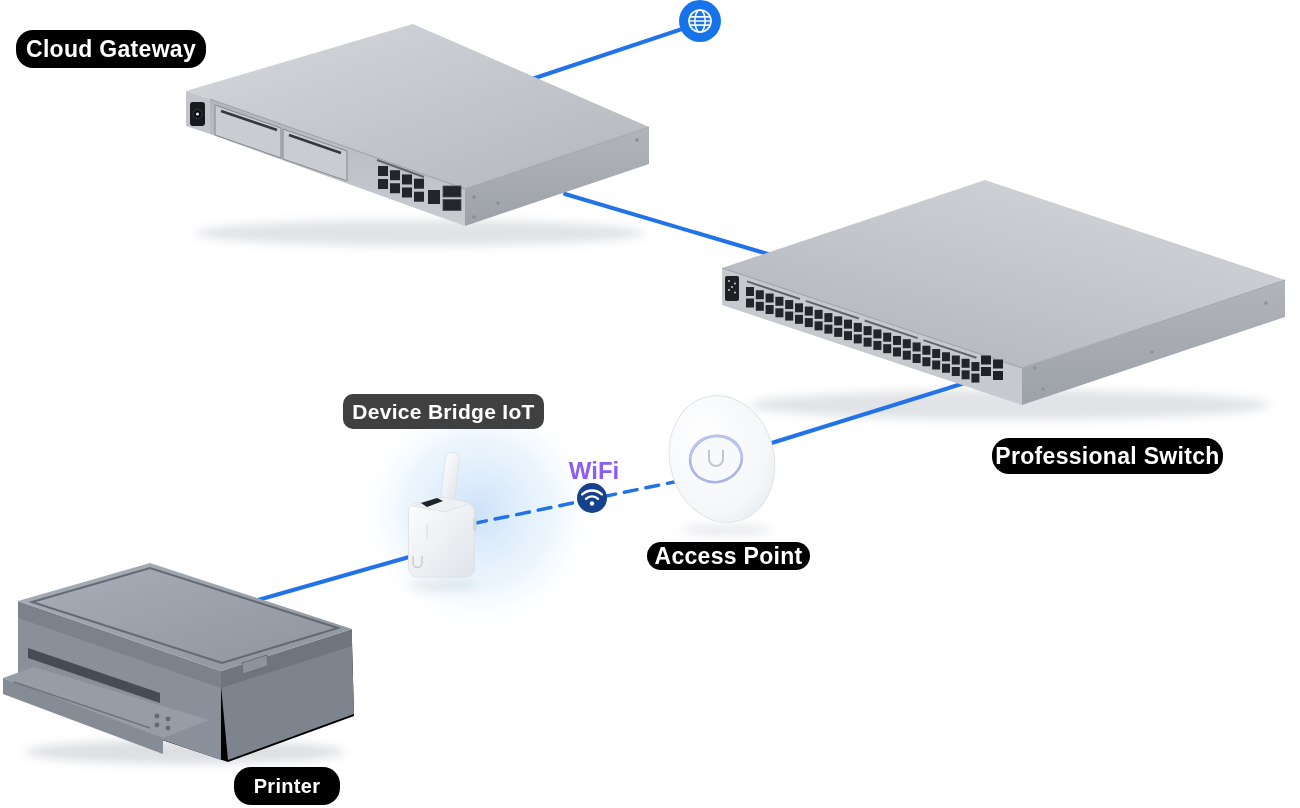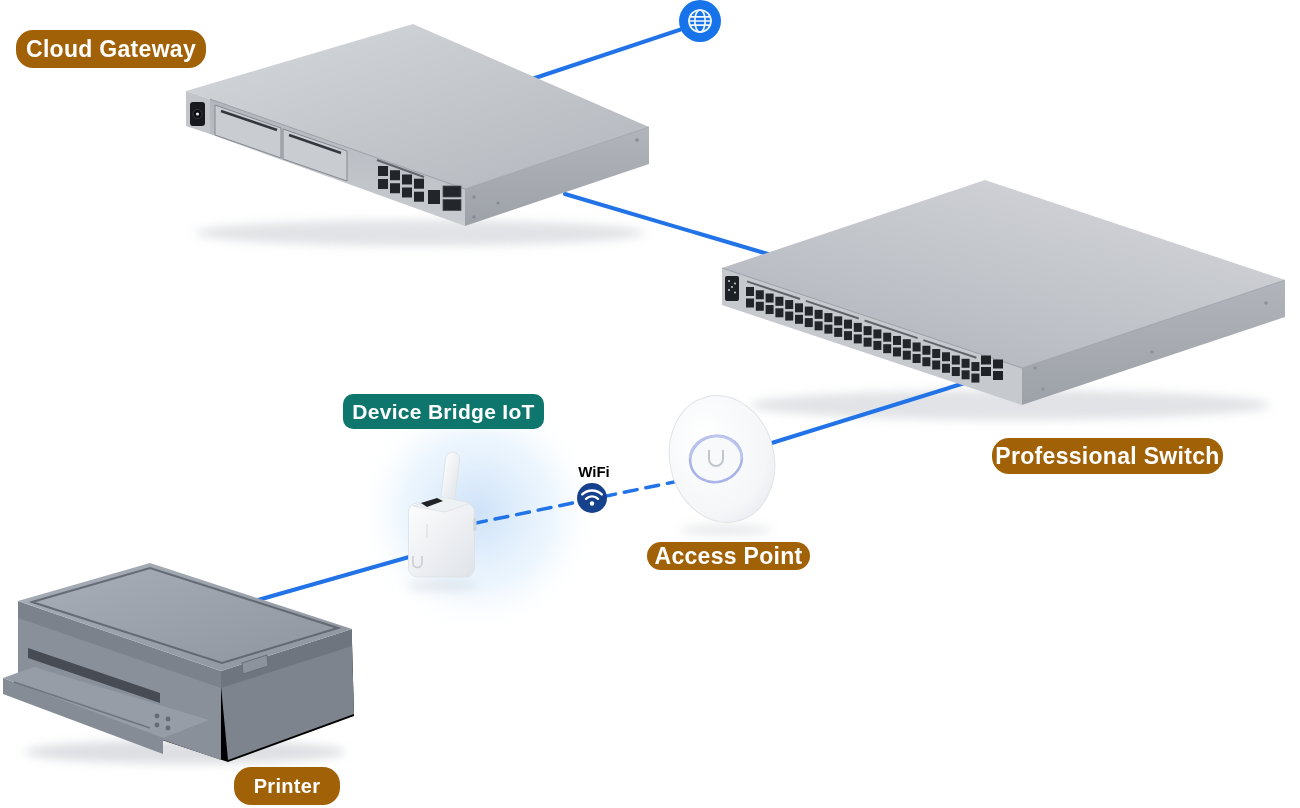--- a/index.html
+++ b/index.html
@@ -2,25 +2,25 @@
 <html><head>
 <meta charset="utf-8">
 <style>
   html,body{margin:0;padding:0;background:#ffffff;}
   #stage{position:relative;width:1300px;height:808px;overflow:hidden;background:#ffffff;
          font-family:"Liberation Sans",sans-serif;}
   #scene{position:absolute;left:0;top:0;width:1300px;height:808px;}
   .badge{position:absolute;display:flex;align-items:center;justify-content:center;
          color:#ffffff;font-weight:600;border-radius:8px;letter-spacing:.3px;
          font-family:"Liberation Sans",sans-serif;}
-  .badge-gray{background:#a16207;border-radius:17px;}
-  .badge-blue{background:#0f766e;font-weight:700;border-radius:10px;}
+  .badge-gray{background:#000000;border-radius:17px;}
+  .badge-blue{background:#404040;font-weight:700;border-radius:10px;}
   .wifi-label{position:absolute;left:566px;top:458px;width:56px;height:26px;
          display:flex;align-items:center;justify-content:center;
-         color:#000000;font-weight:700;font-size:15px;}
+         color:#8b5cf6;font-weight:700;font-size:24px;}
   .wire{stroke:#2273e8;stroke-width:4;stroke-linecap:round;}
   .wireless{stroke:#2273e8;stroke-width:3.5;stroke-dasharray:13 9;stroke-linecap:round;}
   #lbl-cloud-gateway{left:16px;top:30px;width:190px;height:38px;font-size:23px;}
   #lbl-switch{left:992px;top:438px;width:231px;height:36px;font-size:23px;}
   #lbl-bridge{left:343px;top:394px;width:201px;height:35px;font-size:21px;}
   #lbl-ap{left:647px;top:542px;width:163px;height:28px;font-size:23px;}
   #lbl-printer{left:234px;top:767px;width:106px;height:38px;font-size:20px;}
 </style>
 </head>
 <body>

